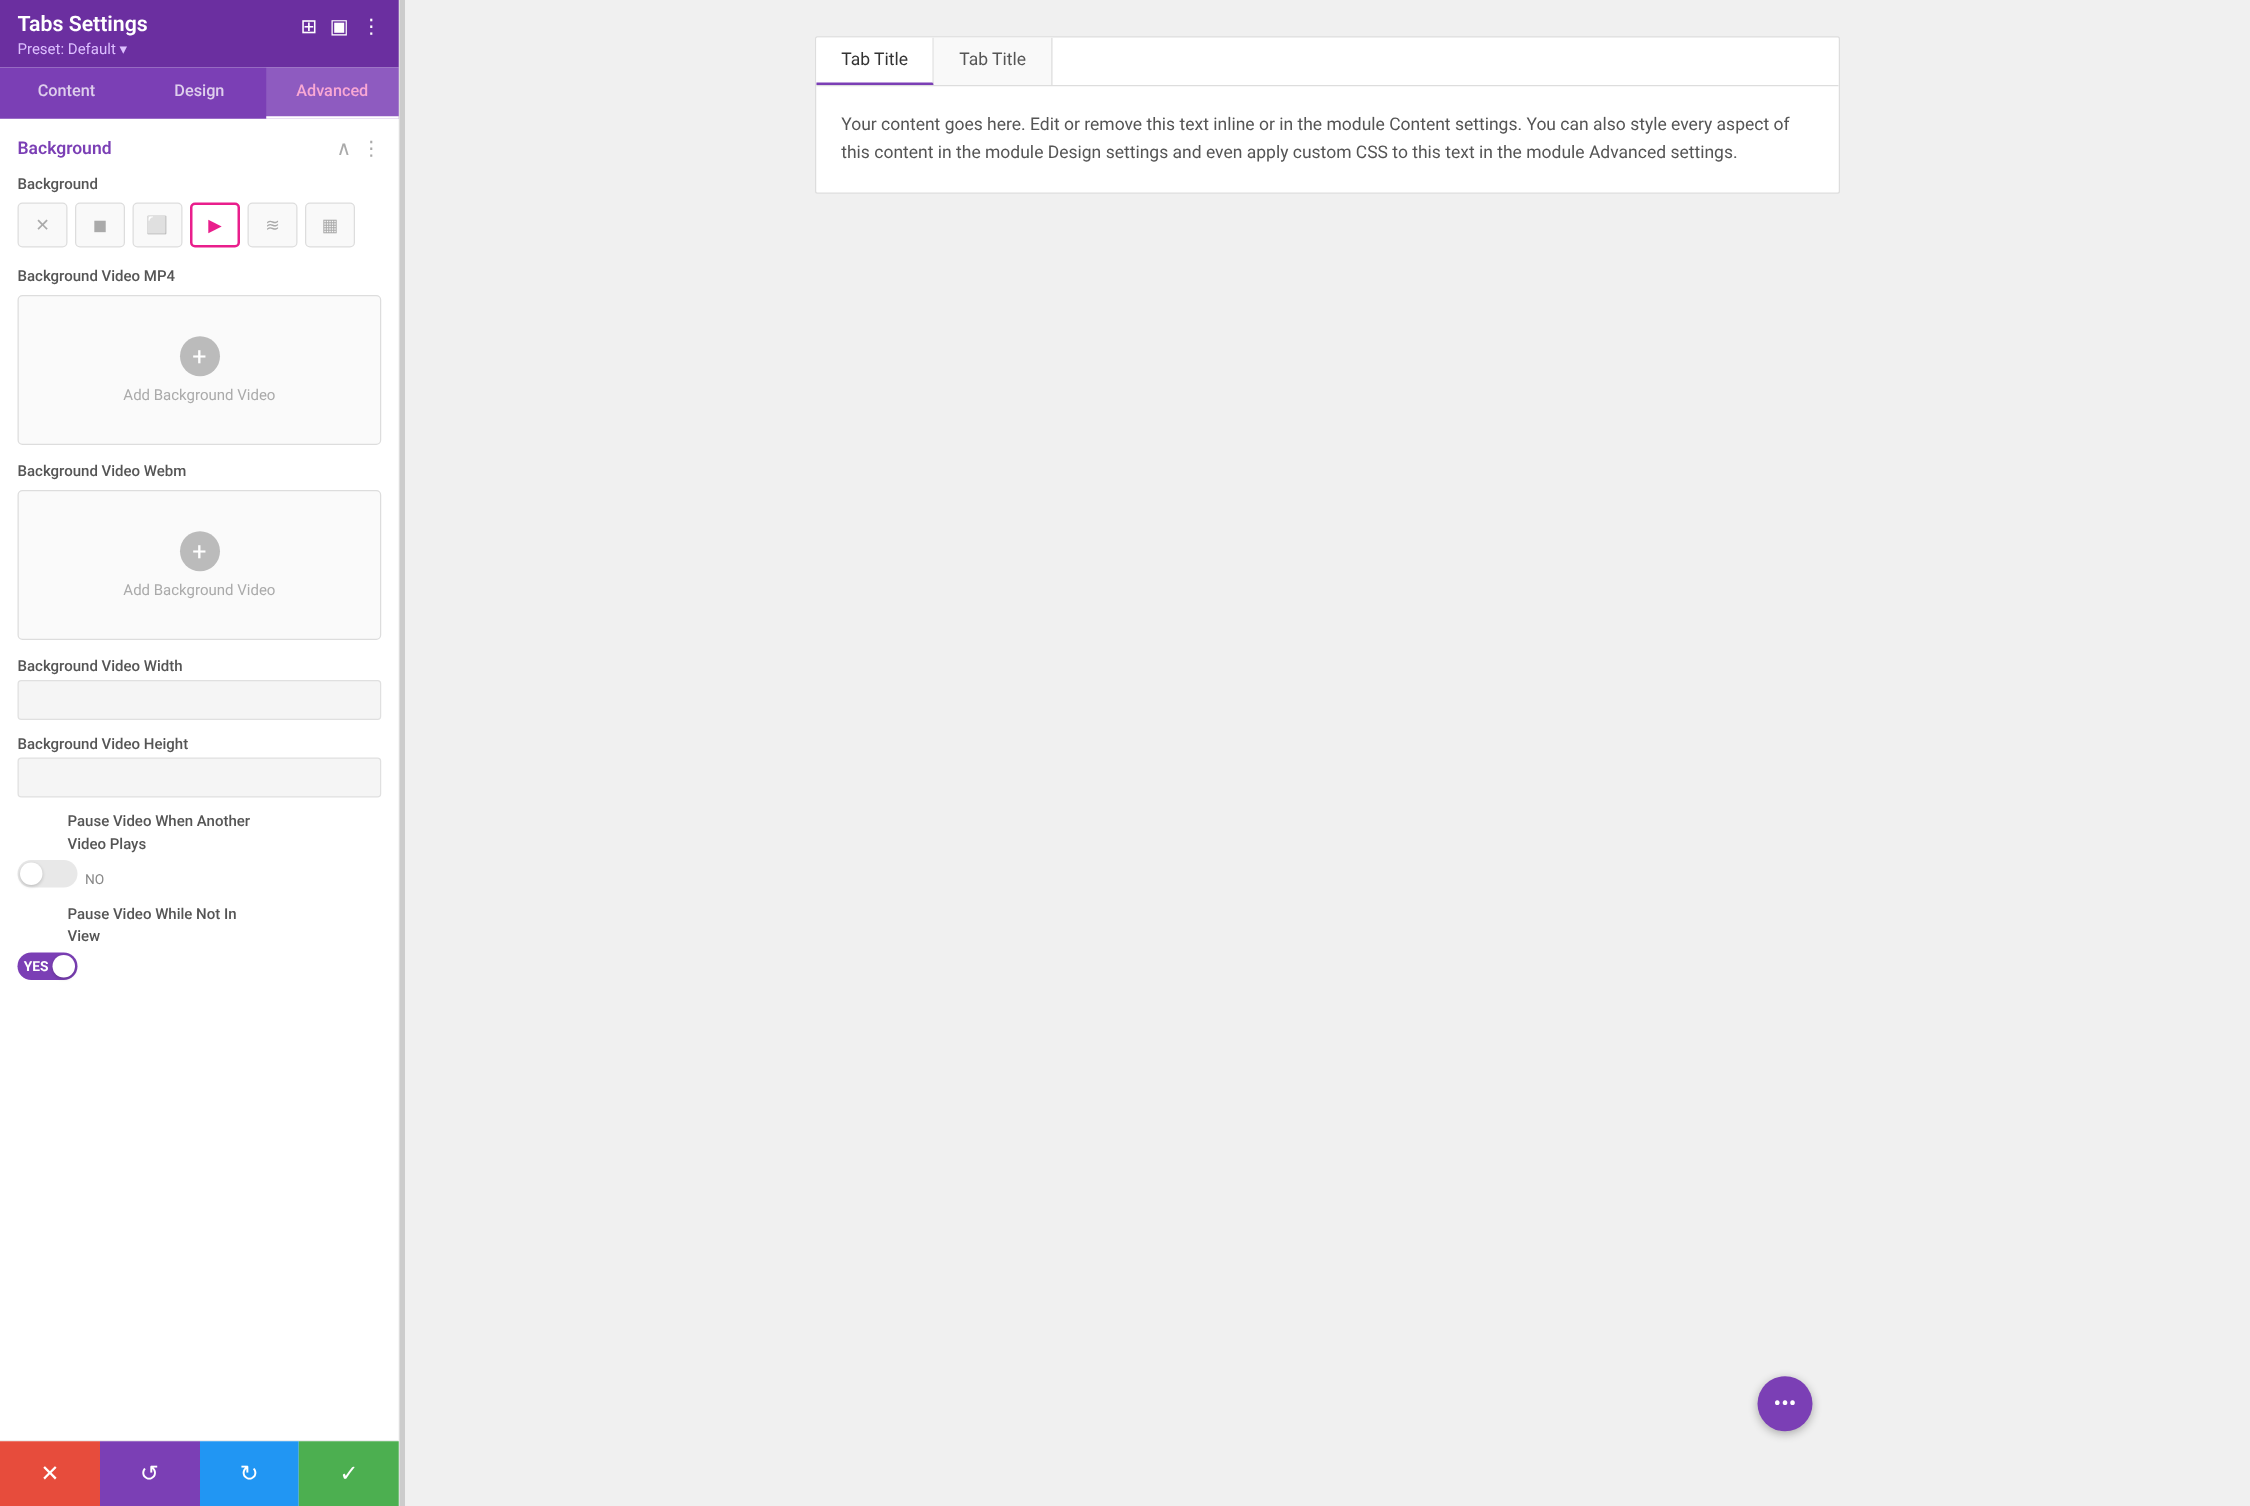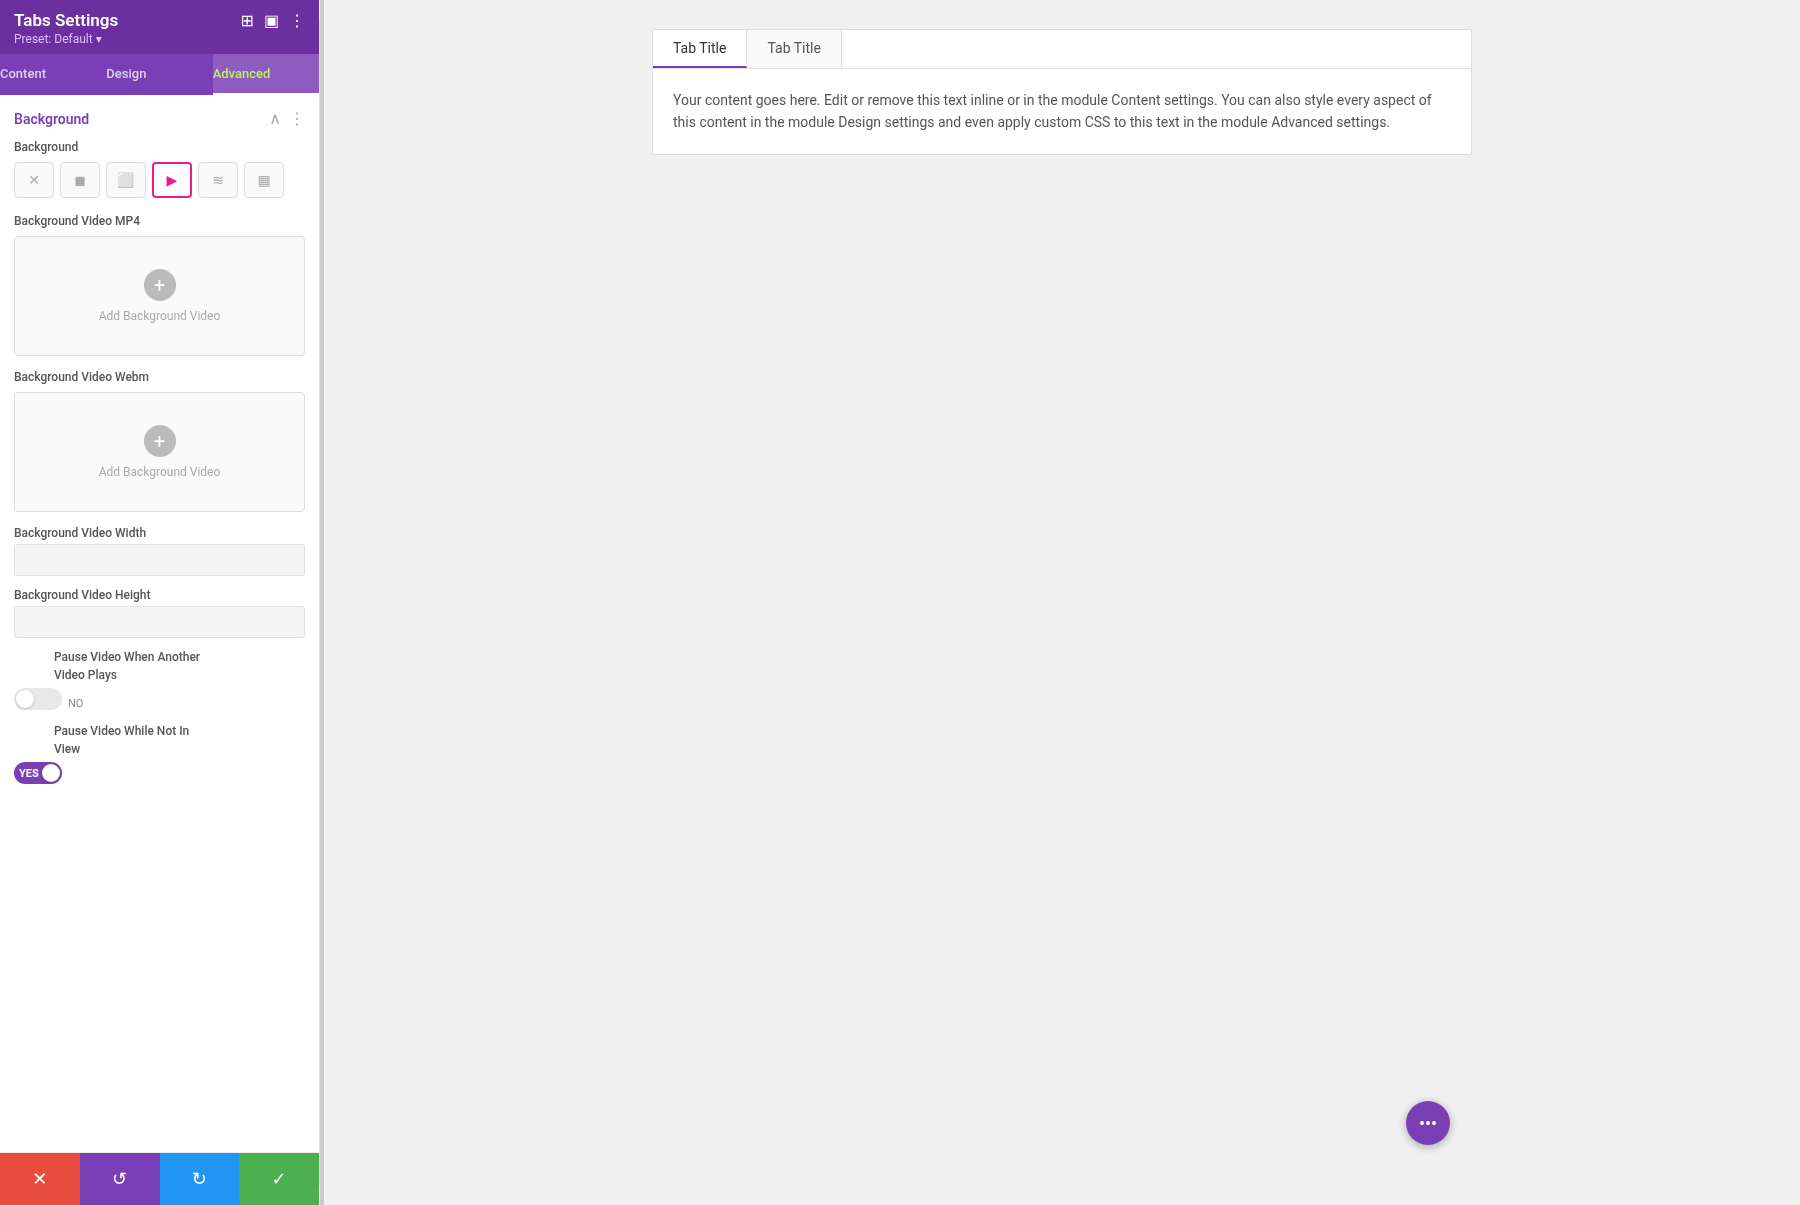--- a/index.html
+++ b/index.html
@@ -8,21 +8,20 @@
     
     .left-panel {
       width: 320px;
       min-width: 320px;
       background: #fff;
       display: flex;
       flex-direction: column;
       height: 1205px;
       border-right: 1px solid #ddd;
       position: relative;
-      border-radius: 22px;
     }
 
     
     .panel-header {
       background: #6b2fa0;
       color: #fff;
       padding: 10px 14px 8px;
     }
     .panel-header-top {
       display: flex;
@@ -54,30 +53,30 @@
       content: ' ▾';
     }
 
     
     .panel-tabs {
       display: flex;
       background: #7b3fb5;
     }
     .panel-tab {
       flex: 1;
-      text-align: left;
+      text-align: center;
       padding: 12px 0;
       color: rgba(255,255,255,0.75);
       font-size: 13px;
       font-weight: 500;
       cursor: pointer;
       transition: background 0.2s;
     }
     .panel-tab.active {
-      color: #bef264;
+      color: #f9a8d4;
       background: rgba(255,255,255,0.15);
       border-bottom: 2px solid #fff;
     }
 
     
     .panel-content {
       flex: 1;
       overflow-y: auto;
       padding: 14px 14px 0;
     }

